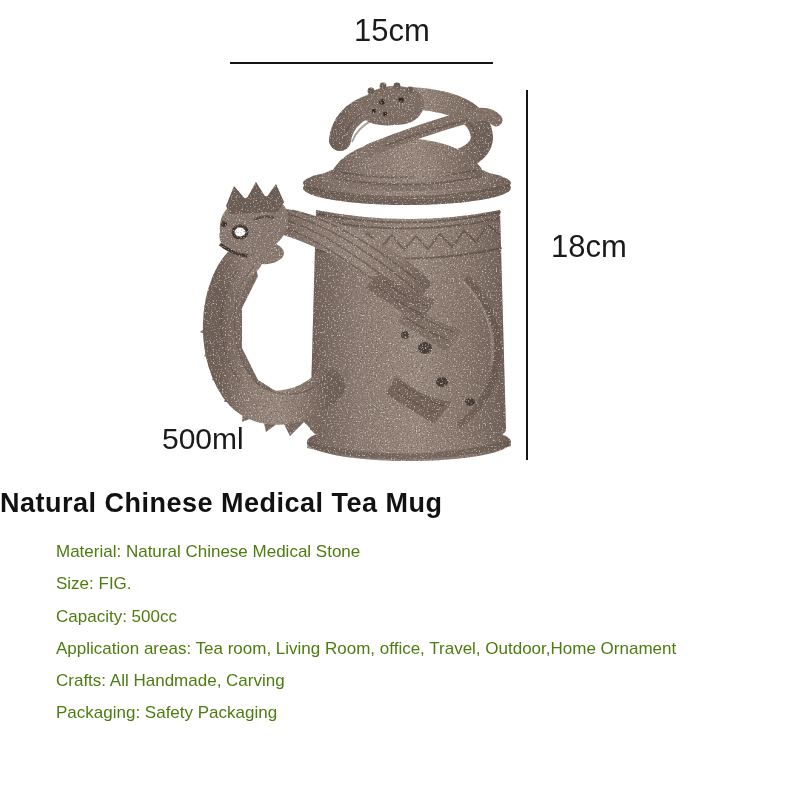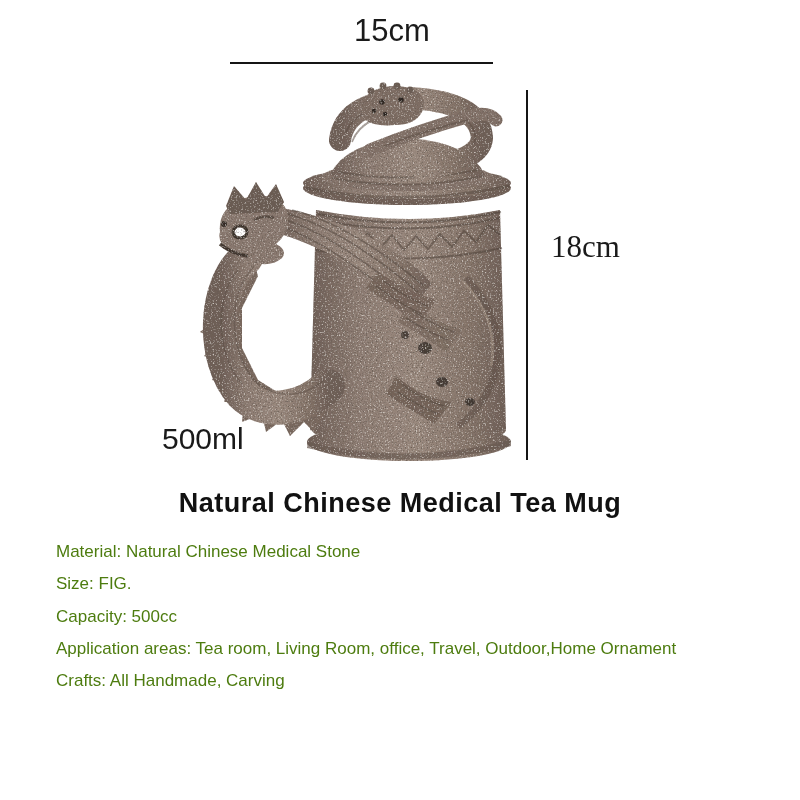--- a/index.html
+++ b/index.html
@@ -20,21 +20,21 @@
   }
   .dim-label-capacity { font-size: 30px; }
   .dim-line { position: absolute; background: #151515; }
   .dim-line-h { height: 2px; }
   .dim-line-v { width: 2px; }
   .mug-svg { position: absolute; left: 170px; top: 80px; width: 360px; height: 400px; }
   .product-title {
     position: absolute;
     left: 0; top: 488px;
     width: 800px;
-    text-align: center;
+    text-align: left;
     font-size: 27px;
     font-weight: bold;
     color: #111111;
     letter-spacing: 0.5px;
   }
   .details {
     position: absolute;
     left: 56px; top: 536px;
     width: 710px;
     font-size: 17px;
@@ -48,21 +48,21 @@
 </style>
 </head>
 <body>
 
 <div class="page">
 
   <div class="dim-label" style="left:354px; top:13px;">15cm</div>
   <div class="dim-line dim-line-h" style="left:230px; top:62px; width:263px;"></div>
 
   <div class="dim-line dim-line-v" style="left:526px; top:90px; height:370px;"></div>
-  <div class="dim-label" style="left:551px; top:229px;font-family:Liberation Serif, serif;">18cm</div>
+  <div class="dim-label" style="left:551px; top:229px;">18cm</div>
 
   <div class="dim-label dim-label-capacity" style="left:162px; top:422px;">500ml</div>
 
   <svg class="mug-svg" viewBox="0 0 360 400" xmlns="http://www.w3.org/2000/svg">
     <defs>
       <linearGradient id="stoneBody" x1="0" y1="0" x2="1" y2="0">
         <stop offset="0" stop-color="#6e5e56"></stop>
         <stop offset="0.25" stop-color="#8e7d73"></stop>
         <stop offset="0.55" stop-color="#9a897e"></stop>
         <stop offset="0.82" stop-color="#857469"></stop>
@@ -191,15 +191,16 @@
   </svg>
 
   <div class="product-title">Natural Chinese Medical Tea Mug</div>
 
   <div class="details">
     <div class="detail-line">Material: Natural Chinese Medical Stone</div>
     <div class="detail-line">Size: FIG.</div>
     <div class="detail-line">Capacity: 500cc</div>
     <div class="detail-line">Application areas: Tea room, Living Room, office, Travel, Outdoor,Home Ornament</div>
     <div class="detail-line">Crafts: All Handmade, Carving</div>
+    <div class="detail-line">Packaging: Safety Packaging</div>
   </div>
 
 </div>
 
 </body></html>

